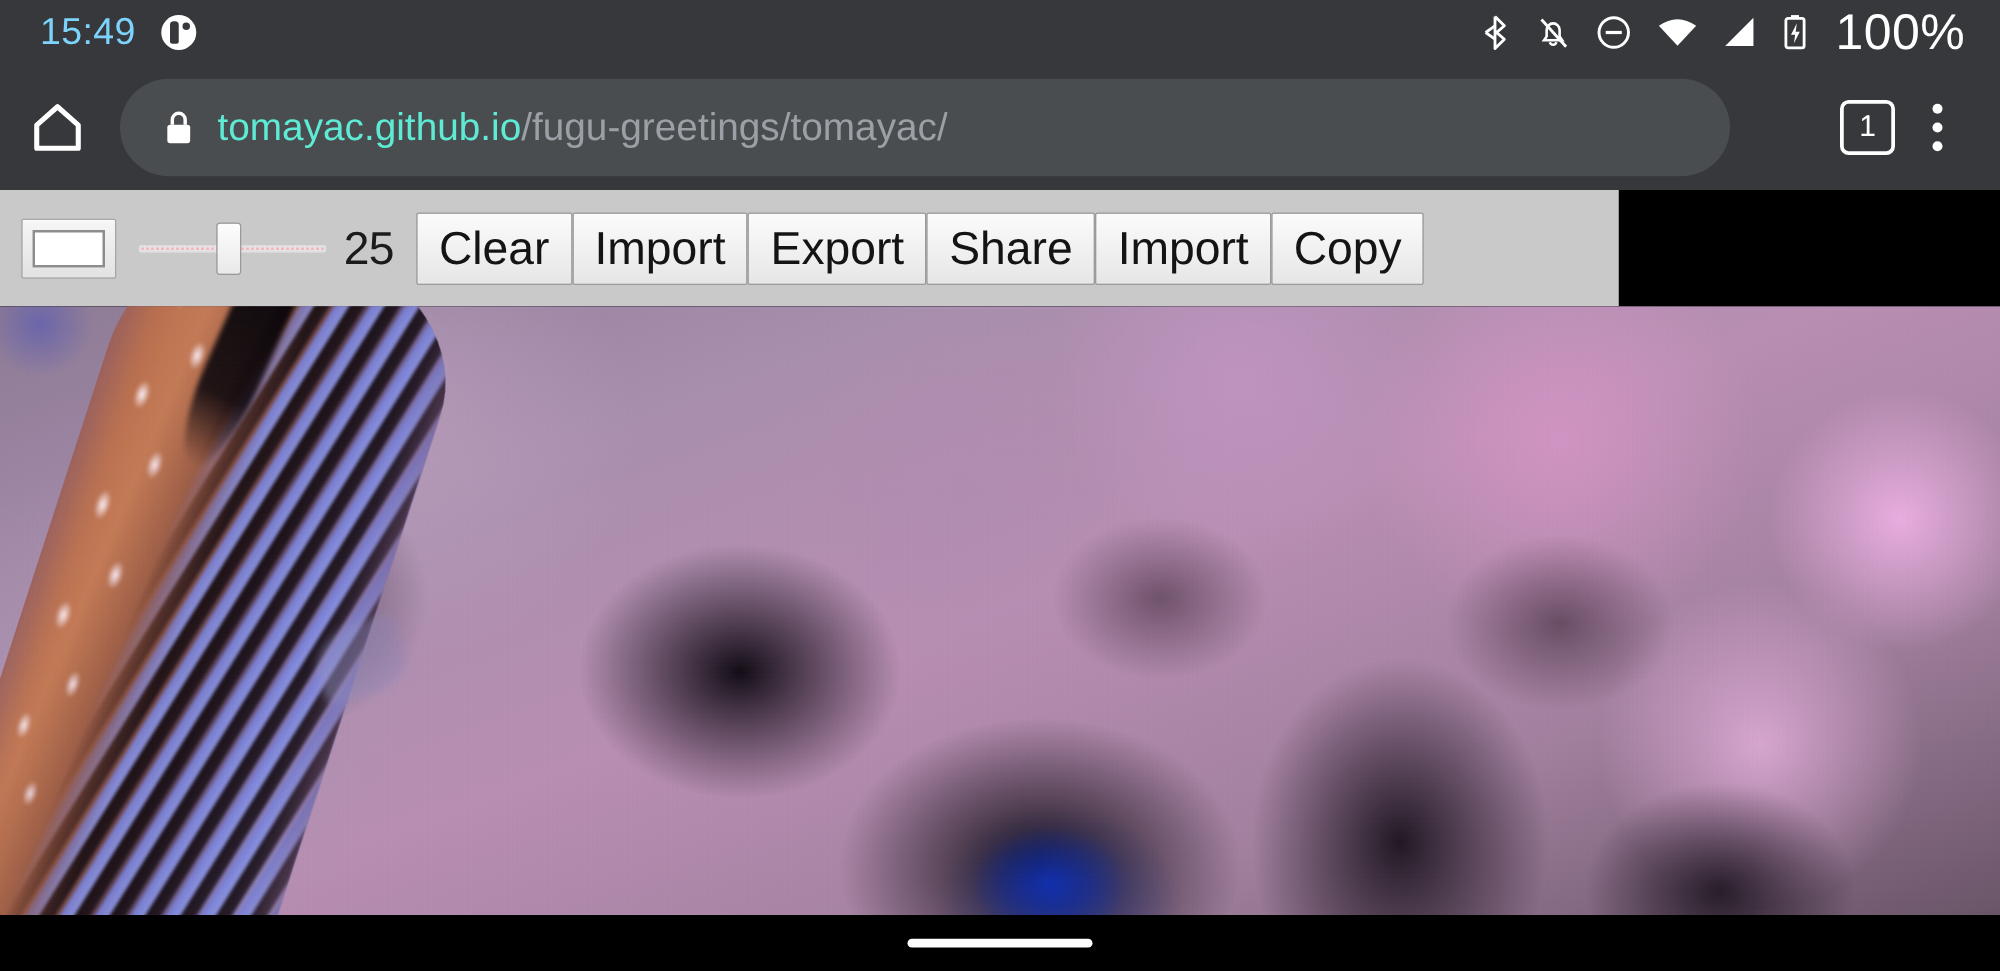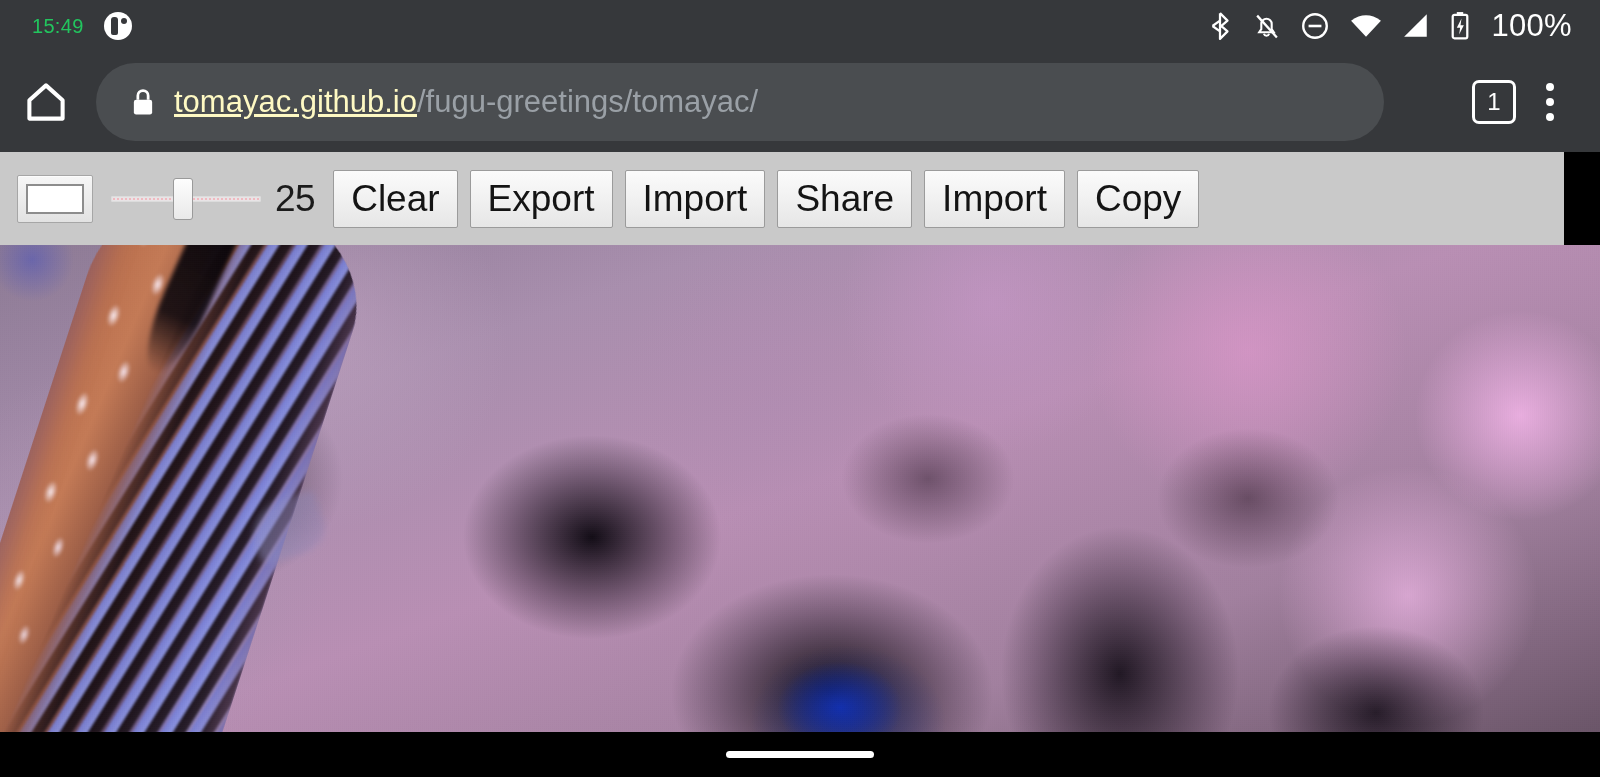--- a/index.html
+++ b/index.html
@@ -10,69 +10,69 @@
     overflow:hidden;
   }
   .phone { position:relative; width:1600px; height:777px; background:#000; }
 
   
   .statusbar {
     position:absolute; left:0; top:0; width:1600px; height:52px;
     background:#36383b; display:flex; align-items:center;
   }
   .sb-left { display:flex; align-items:center; gap:20px; padding-left:32px; }
-  .sb-time { color:#22c55e; font-size:20px; letter-spacing:.3px; font-weight:400; }
+  .sb-time { color:#7dd3fc; font-size:30px; letter-spacing:.3px; font-weight:400; }
   .sb-appicon {
     width:28px; height:28px; border-radius:50%; background:#ffffff;
     position:relative; overflow:hidden;
   }
   .sb-appicon::before {
     content:""; position:absolute; left:7px; top:5px;
     width:7px; height:18px; border-radius:3px 3px 2px 2px; background:#36383b;
   }
   .sb-appicon::after {
     content:""; position:absolute; left:17px; top:6px;
     width:6px; height:6px; border-radius:50%; background:#36383b;
   }
   .sb-right {
     margin-left:auto; display:flex; align-items:center; gap:20px; padding-right:28px;
   }
   .sb-right svg { display:block; }
-  .sb-batt { color:#ffffff; font-size:31px; letter-spacing:.3px; margin-left:2px; }
+  .sb-batt { color:#ffffff; font-size:40px; letter-spacing:.3px; margin-left:2px; }
 
   
   .chrome {
     position:absolute; left:0; top:52px; width:1600px; height:100px;
     background:#36383b; display:flex; align-items:center;
   }
   .home-btn { width:92px; display:flex; align-items:center; justify-content:center; cursor:pointer; }
   .omnibox {
     flex:0 0 auto; width:1288px; height:78px; background:#4a4d50;
     border-radius:39px; display:flex; align-items:center; padding:0 30px;
     margin-left:4px; cursor:text;
   }
   .lock-icon { width:34px; display:flex; align-items:center; justify-content:center; }
   .url { margin-left:14px; font-size:31px; white-space:nowrap; overflow:hidden; }
-  .url .host { color:#fef9c3;text-decoration:underline; }
+  .url .host { color:#5eead4; }
   .url .path { color:#9aa0a6; }
   .chrome-right { margin-left:auto; display:flex; align-items:center; gap:6px; padding-right:22px; }
   .tabcount {
     width:44px; height:44px; border:3.5px solid #ffffff; border-radius:7px;
     color:#ffffff; font-size:24px; display:flex; align-items:center; justify-content:center;
     cursor:pointer;
   }
   .menu-dots {
     width:56px; height:64px; display:flex; flex-direction:column;
     align-items:center; justify-content:center; gap:7px; cursor:pointer;
   }
   .menu-dots i { display:block; width:8px; height:8px; border-radius:50%; background:#ffffff; }
 
   
   .apptoolbar {
-    position:absolute; left:0; top:152px; width:1564px; height:93px;
+    position:absolute; left:0; top:152px; width:1295px; height:93px;
     background:#c9c9c9; display:flex; align-items:center; padding-left:17px;
   }
   .color-input {
     width:76px; height:48px; background:linear-gradient(#f6f6f6,#e2e2e2);
     border:1px solid #a6a6a6; border-radius:2px;
     display:flex; align-items:center; justify-content:center; cursor:pointer;
     box-shadow:0 1px 0 rgba(255,255,255,.7) inset;
   }
   .color-swatch { width:58px; height:30px; background:#ffffff; border:2px solid #8d8d8d; }
 
@@ -90,21 +90,21 @@
     background:repeating-linear-gradient(90deg,#f0b9c0 0 2px,transparent 2px 4px);
   }
   .range-thumb {
     position:absolute; left:62px; top:50%; transform:translateY(-50%);
     width:20px; height:42px; border-radius:3px;
     background:linear-gradient(#fdfdfd,#e9e9e9);
     border:1px solid #9a9a9a;
   }
   .range-value { margin-left:14px; font-size:37px; color:#1b1b1b; letter-spacing:-.5px; }
 
-  .btnrow { display:flex; align-items:center; gap:12px; margin-left:18px; }
+  .btnrow { display:flex; align-items:center; gap:0; margin-left:18px; }
   .tbtn {
     height:58px; padding:0 17px; font-size:37px; color:#141414;
     background:linear-gradient(#fbfbfb 0%,#f2f2f2 45%,#e6e6e6 100%);
     border:1px solid #9b9b9b; border-radius:2px;
     display:flex; align-items:center; justify-content:center;
     font-family:"Liberation Sans", sans-serif; line-height:1; cursor:pointer;
     white-space:nowrap;
   }
 
   
@@ -316,22 +316,22 @@
     <div class="color-input">
       <span class="color-swatch"></span>
     </div>
     <div class="range-wrap">
       <span class="range-track"></span>
       <span class="range-thumb"></span>
     </div>
     <span class="range-value">25</span>
     <div class="btnrow">
       <button class="tbtn">Clear</button>
+      <button class="tbtn">Import</button>
       <button class="tbtn">Export</button>
-      <button class="tbtn">Import</button>
       <button class="tbtn">Share</button>
       <button class="tbtn">Import</button>
       <button class="tbtn">Copy</button>
     </div>
   </div>
 
   <div class="canvas">
     <div class="layer bg-bokeh"></div>
     <div class="layer bg-dark"></div>
     <div class="layer bg-blue"></div>

